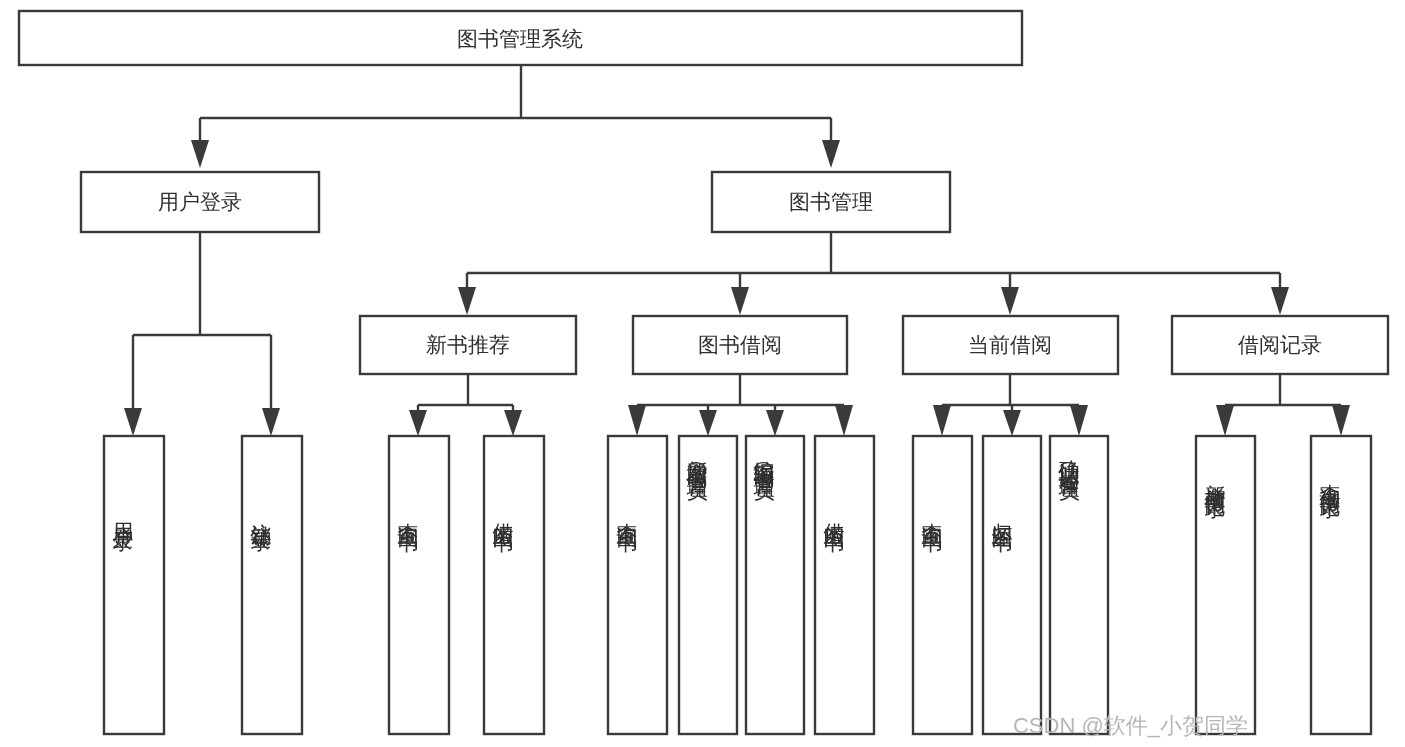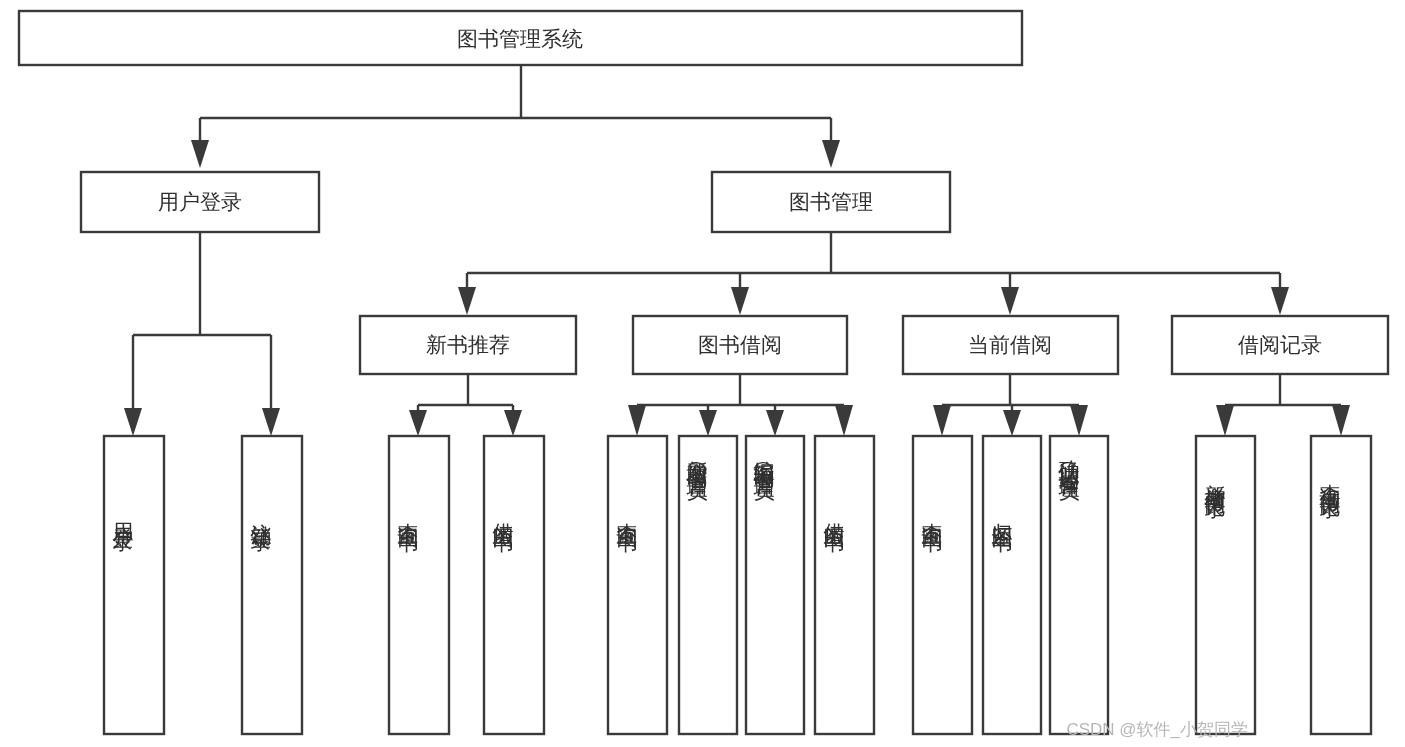--- a/index.html
+++ b/index.html
@@ -60,21 +60,21 @@
     line-height: 1;
     white-space: nowrap;
     pointer-events: none;
     user-select: none;
   }
   .watermark {
     position: absolute;
     right: 10px;
     bottom: 6px;
     font-family: "Liberation Sans", "DejaVu Sans", sans-serif;
-    font-size: 17px;
+    font-size: 22px;
     color: #b6b6b6;
     white-space: nowrap;
     user-select: none;
     text-align: right;
   }
 </style>
 </head>
 <body>
 
 <div id="diagram-root">

